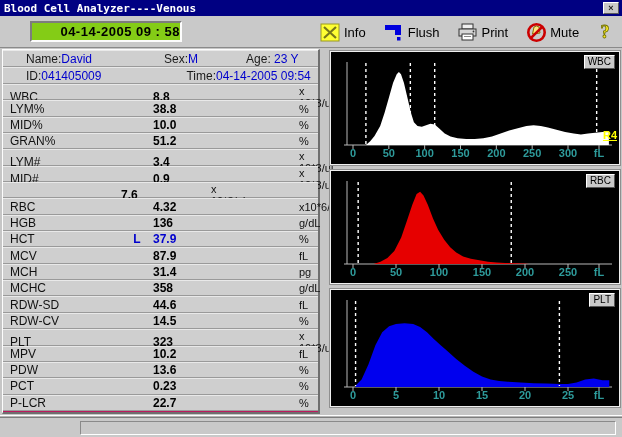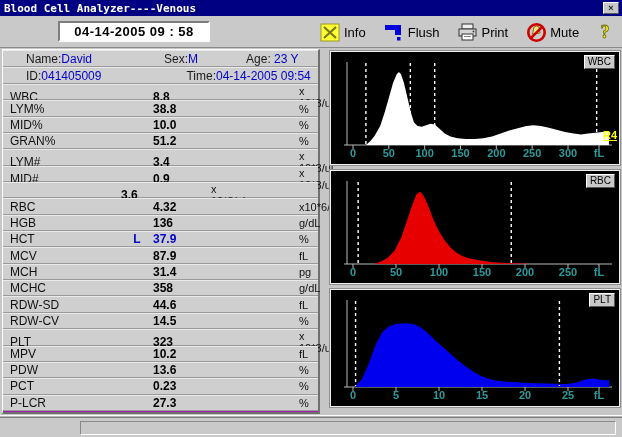--- a/index.html
+++ b/index.html
@@ -27,39 +27,38 @@
     font-family:"Liberation Sans", sans-serif; font-weight:bold; cursor:default;
   }
 
   
   .toolbar {
     position:absolute; left:0; top:16px; width:622px; height:32px;
     background:#c9c9c9; border-bottom:1px solid #8a8a8a;
   }
   .datetime-box {
     position:absolute; left:30px; top:5px; width:152px; height:21px;
-    background:#ffffff;
+    background:#84cc16;
     border-top:2px solid #7d7d7d; border-left:2px solid #7d7d7d;
     border-bottom:2px solid #fdfdfd; border-right:2px solid #fdfdfd;
-    color:#000; font-weight:bold; font-size:13px; text-align:center; line-height:17px;
+    color:#000; font-weight:bold; font-size:13px; text-align:right; line-height:17px;
     letter-spacing:0.5px;
-    margin-left:28px;
   }
   .tb-buttons {
     position:absolute; left:320px; top:2px; height:28px; display:flex;
     align-items:center; gap:18px;
   }
   .tb-btn { display:flex; align-items:center; gap:4px; cursor:default; }
   .tb-btn .lbl { font-size:13px; color:#000; }
   .icon16 { width:20px; height:20px; display:inline-block; }
 
   
   .left-panel {
     position:absolute; left:2px; top:49px; width:318px; height:365px;
-    background:#a21caf;
+    background:#be185d;
     border-top:1px solid #fdfdfd; border-left:1px solid #fdfdfd;
     border-right:2px solid #6f6f6f; border-bottom:2px solid #6f6f6f;
   }
   .info-row, .res-row {
     position:relative; border-top:1px solid #e9e9e9; border-bottom:1px solid #9a9a9a;
     background:#cfcfcf;
   }
   .info-row { height:17px; display:flex; align-items:center; font-size:12px; }
   .info-row .seg { white-space:nowrap; }
   .lab { color:#1a1a1a; }
@@ -225,21 +224,21 @@
           <span class="unit">x  10*3/uL</span>
         </div>
         <div class="res-row">
           <span class="param">MID#</span>
           <span class="flag"></span>
           <span class="value">0.9</span>
           <span class="unit">x  10*3/uL</span>
         </div>
         <div class="res-row">
           <span class="flag"></span>
-          <span class="value">3.6</span>
+          <span class="value">7.6</span>
           <span class="unit">x  10*3/uL</span>
         </div>
         <div class="res-row">
           <span class="param">RBC</span>
           <span class="flag"></span>
           <span class="value">4.32</span>
           <span class="unit">x10*6/uL</span>
         </div>
         <div class="res-row">
           <span class="param">HGB</span>
@@ -303,21 +302,21 @@
         </div>
         <div class="res-row">
           <span class="param">PCT</span>
           <span class="flag"></span>
           <span class="value">0.23</span>
           <span class="unit">%</span>
         </div>
         <div class="res-row">
           <span class="param">P-LCR</span>
           <span class="flag"></span>
-          <span class="value">27.3</span>
+          <span class="value">22.7</span>
           <span class="unit">%</span>
         </div>
       </div>
   </div>
 
   <div class="hist-col" id="hist-col">
       <div class="hist-panel" style="height: 114px;">
         <svg width="288" height="114">
           <line x1="16" y1="10" x2="16" y2="93" stroke="#b8b8b8"></line>
           <line x1="13" y1="93" x2="281" y2="93" stroke="#b8b8b8"></line>

